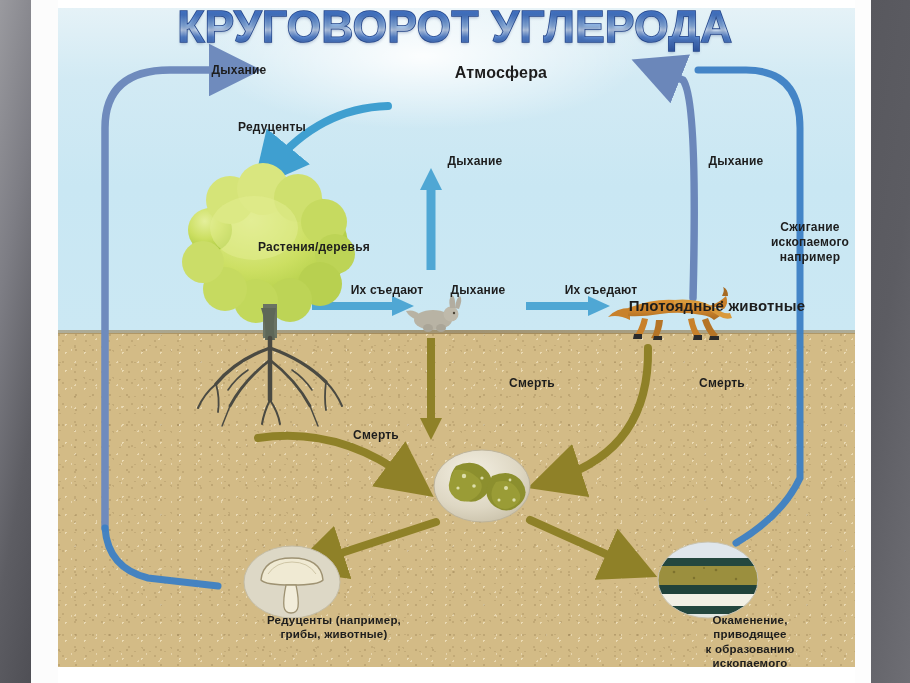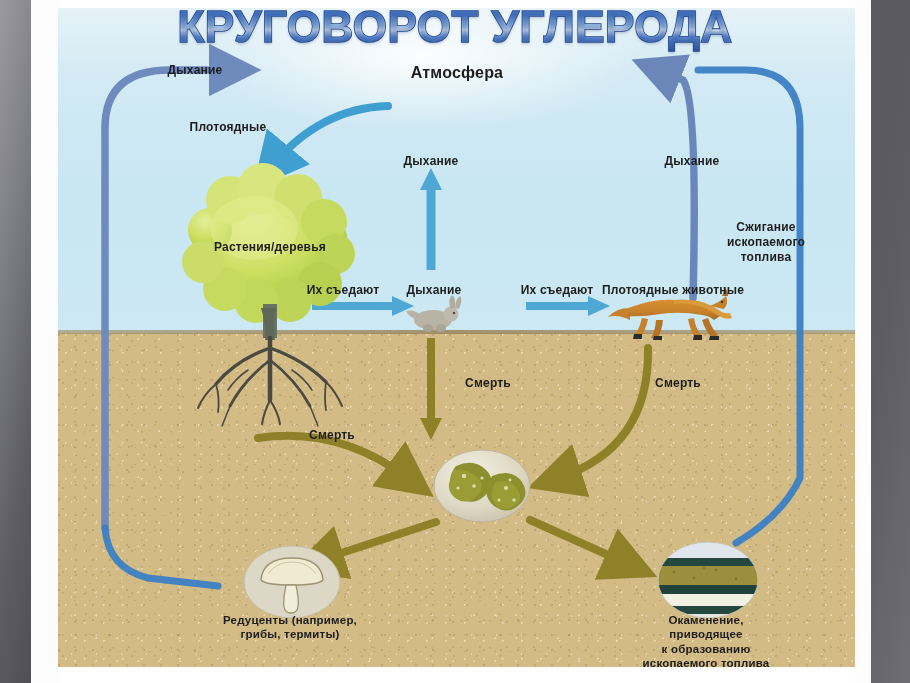--- a/index.html
+++ b/index.html
@@ -59,21 +59,21 @@
     position:absolute;left:0;top:322px;width:797px;height:4px;
     background:linear-gradient(90deg,rgba(150,125,80,.55),rgba(150,125,80,.8),rgba(150,125,80,.55));
   }
 
   svg.layer{position:absolute;left:0;top:0;width:797px;height:659px;overflow:visible;}
 
   
   .lbl{
     position:absolute;color:#1d1d1d;font-weight:bold;
     font-family:"Liberation Sans","DejaVu Sans",sans-serif;
-    letter-spacing:.2px;white-space:nowrap;line-height:1.25;
+    letter-spacing:.2px;white-space:nowrap;line-height:1.25;margin-left:44px;
   }
   .lbl.center{text-align:center;transform:translateX(-50%);}
 
   
   #title{
     position:absolute;left:0;top:2px;width:910px;text-align:center;
     font-family:"Liberation Sans","DejaVu Sans",sans-serif;
     font-weight:bold;font-size:44px;letter-spacing:.5px;
     color:#3f6fbf;
     background:linear-gradient(180deg,#2a4f9e 0%,#4a7ccb 26%,#9dc0e8 48%,#d9e7f7 56%,#5b8ad3 70%,#2d539f 100%);
@@ -332,49 +332,49 @@
           </g>
         </g>
         <ellipse cx="650" cy="572" rx="50" ry="38" fill="none" stroke="#c8c2ae" stroke-width="1"></ellipse>
       </g>
     </svg>
 
     <div class="lbl center" style="left:137px;top:55px;font-size:12px;">Дыхание</div>
 
     <div class="lbl center" style="left:399px;top:55px;font-size:16px;">Атмосфера</div>
 
-    <div class="lbl center" style="left:170px;top:112px;font-size:12px;">Плотоядные</div>
+    <div class="lbl center" style="left:170px;top:112px;font-size:12px;">Редуценты</div>
 
     <div class="lbl center" style="left:373px;top:146px;font-size:12px;">Дыхание</div>
 
     <div class="lbl center" style="left:634px;top:146px;font-size:12px;">Дыхание</div>
 
     <div class="lbl center" style="left:212px;top:232px;font-size:12px;">Растения/деревья</div>
 
     <div class="lbl center" style="left:285px;top:275px;font-size:12px;">Их съедают</div>
 
     <div class="lbl center" style="left:376px;top:275px;font-size:12px;">Дыхание</div>
 
     <div class="lbl center" style="left:499px;top:275px;font-size:12px;">Их съедают</div>
 
-    <div class="lbl center" style="left:615px;top:275px;font-size:12px;">Плотоядные животные</div>
+    <div class="lbl center" style="left:615px;top:289px;font-size:15px;">Плотоядные животные</div>
 
     <div class="lbl center" style="left:708px;top:212px;font-size:12px;white-space:pre-line;">Сжигание
 ископаемого
-топлива</div>
+например</div>
 
     <div class="lbl center" style="left:274px;top:420px;font-size:12px;">Смерть</div>
 
     <div class="lbl center" style="left:430px;top:368px;font-size:12px;">Смерть</div>
 
     <div class="lbl center" style="left:620px;top:368px;font-size:12px;">Смерть</div>
 
 
     <div class="lbl center" style="left:232px;top:605px;font-size:11.5px;white-space:pre-line;">Редуценты (например,
-грибы, термиты)</div>
+грибы, животные)</div>
 
     <div class="lbl center" style="left:648px;top:605px;font-size:11.5px;white-space:pre-line;">Окаменение, приводящее
 к образованию ископаемого топлива
 (например, угля)</div>
 
   </div>
 
   <div id="title-shadow">КРУГОВОРОТ УГЛЕРОДА</div>
   <div id="title">КРУГОВОРОТ УГЛЕРОДА</div>
 

